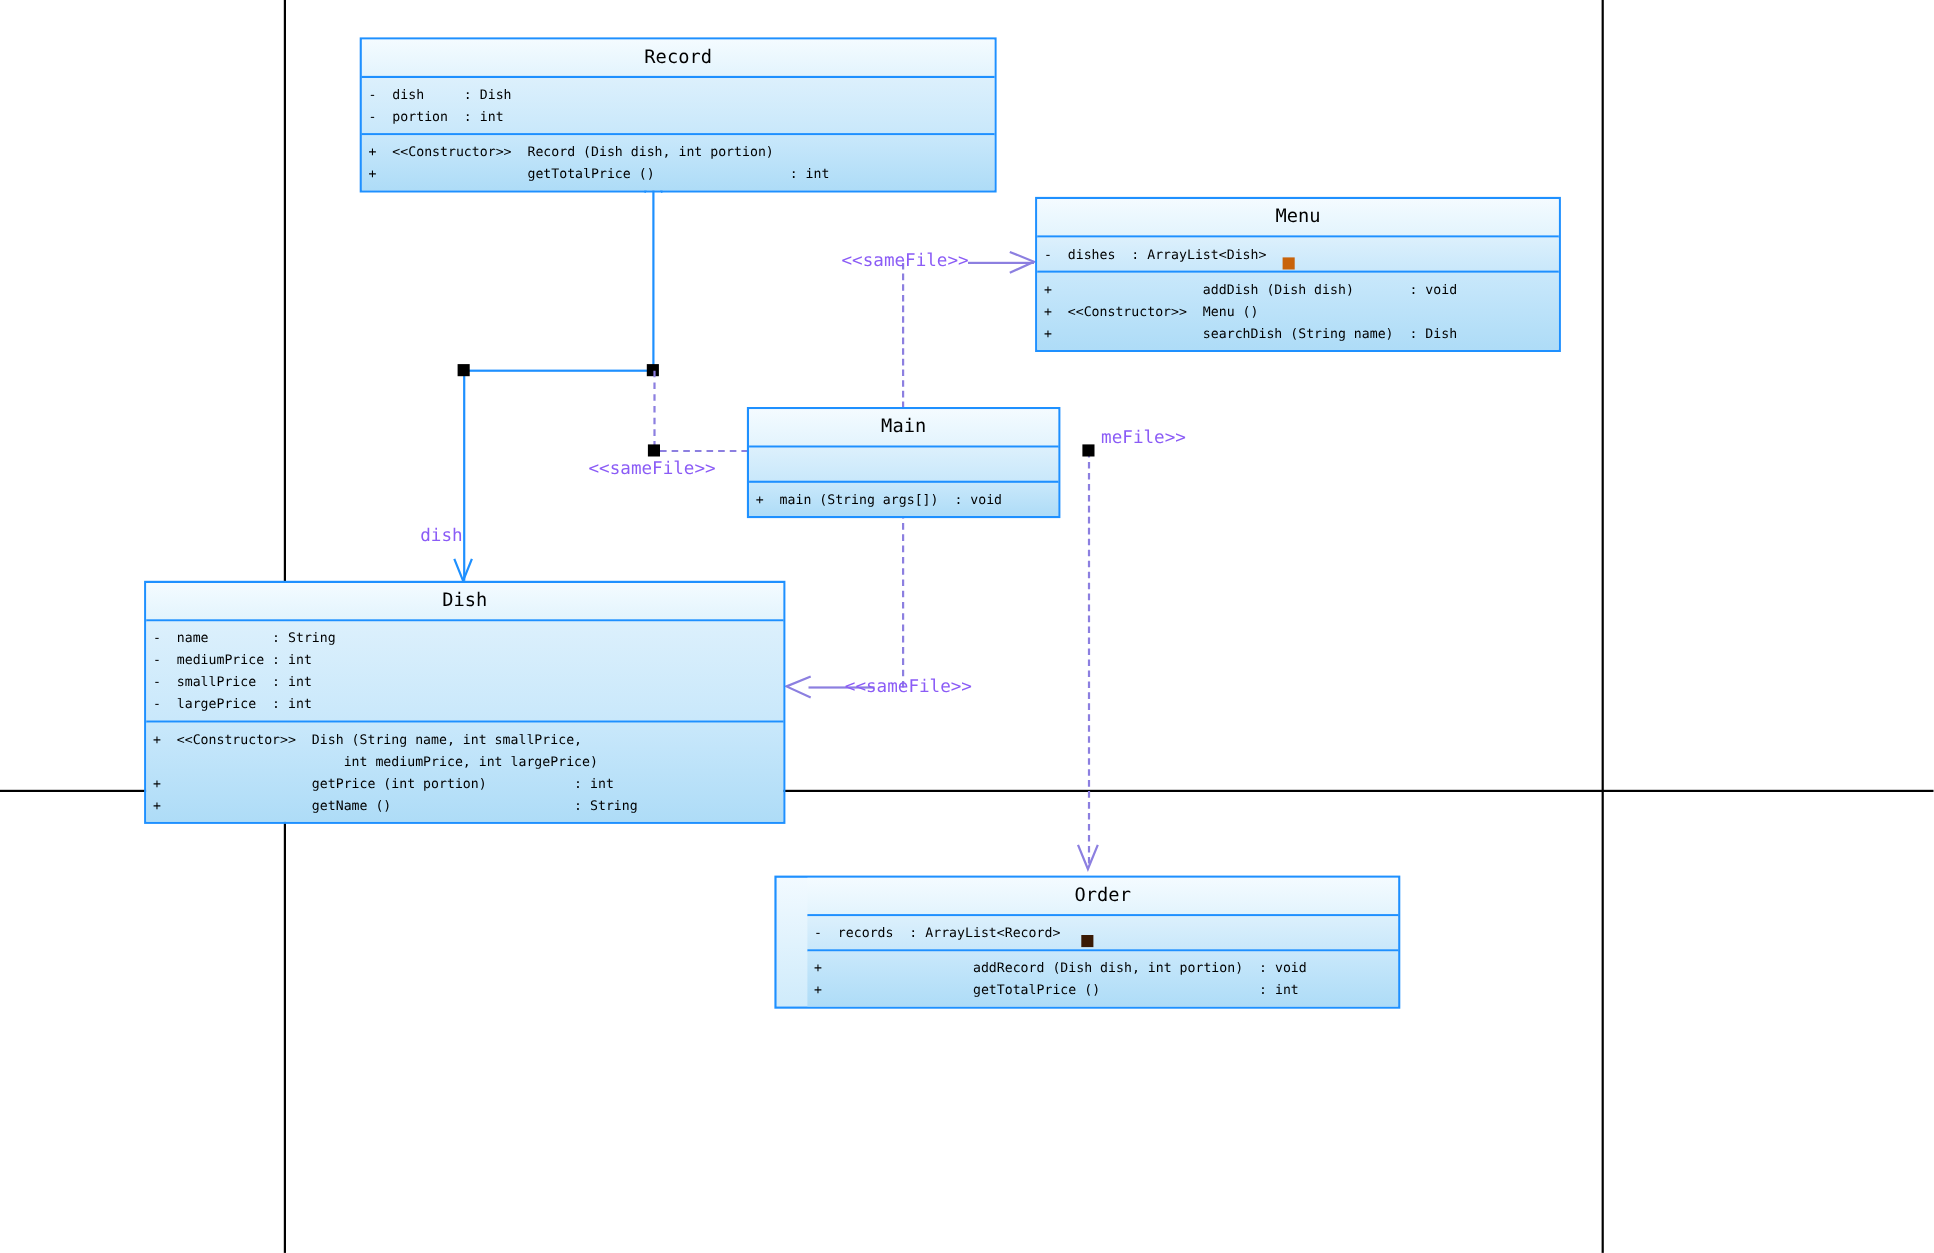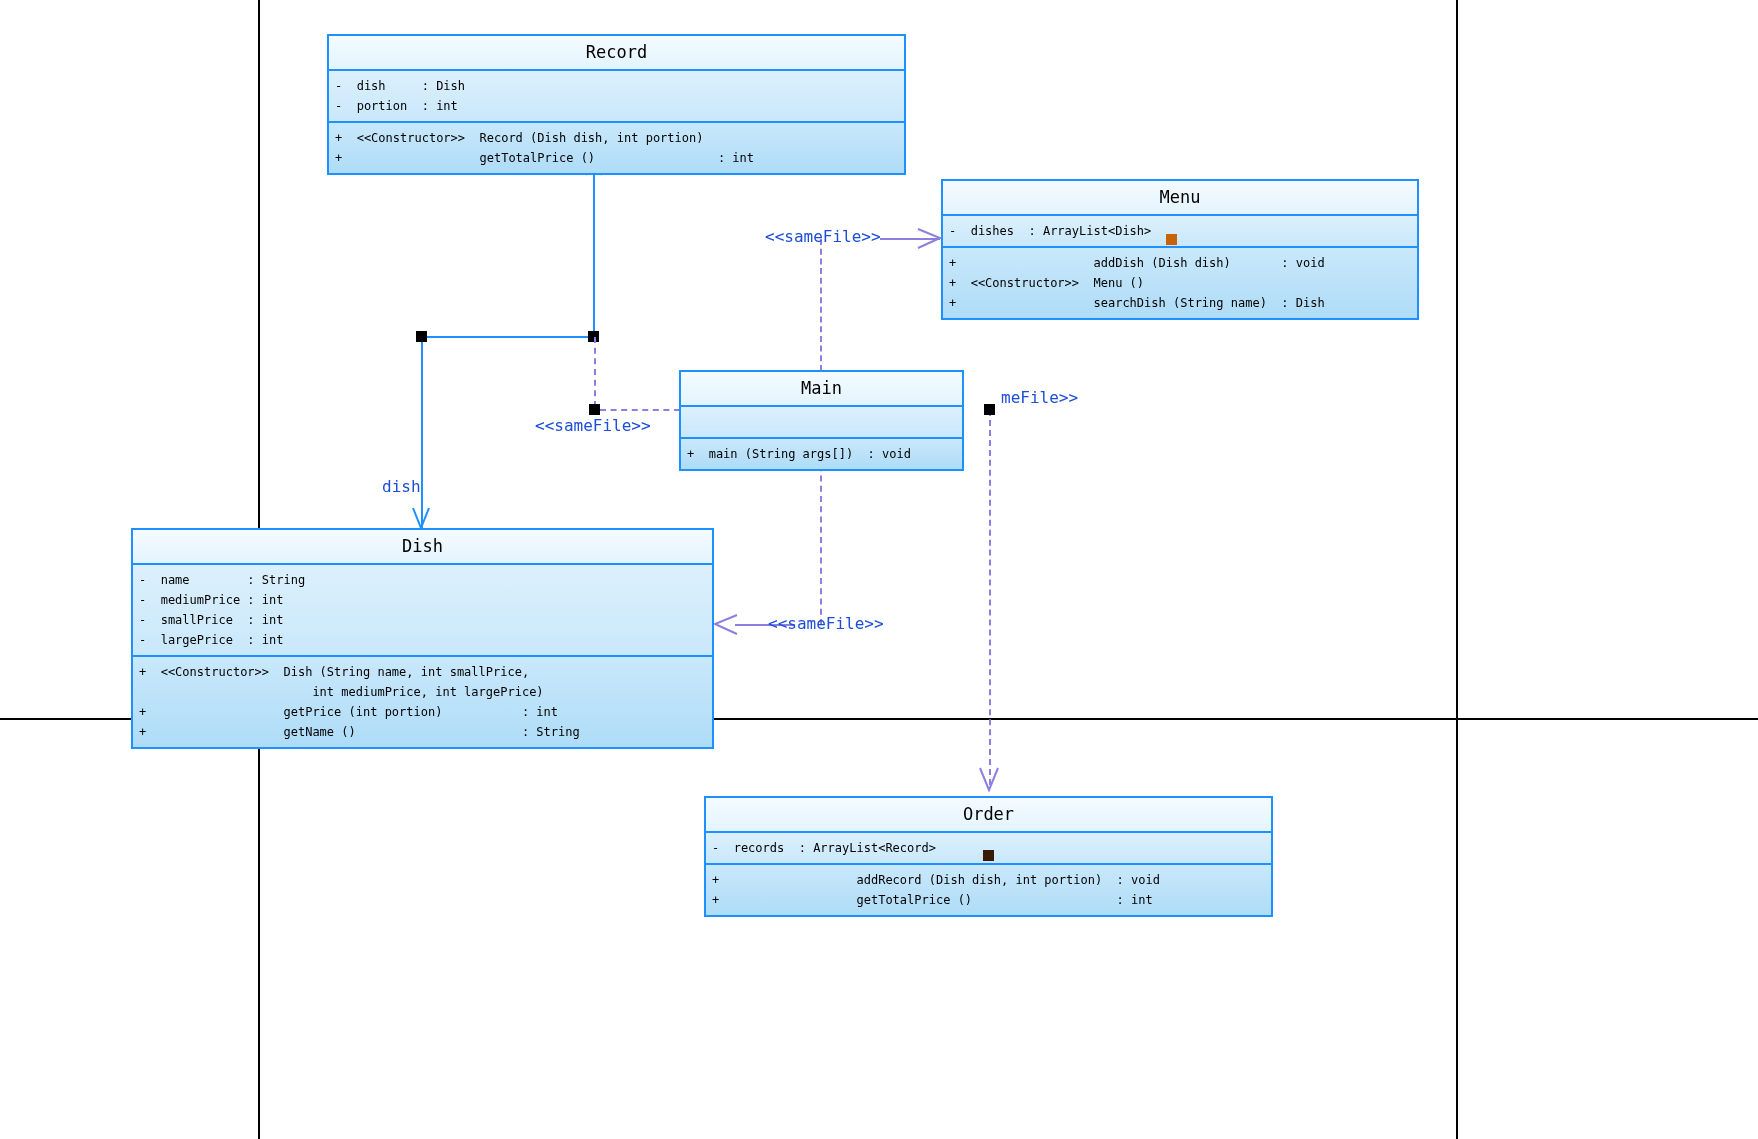--- a/index.html
+++ b/index.html
@@ -110,21 +110,21 @@
     position: absolute;
     width: 11px;
     height: 11px;
     background: #3A1A05;
   }
 
   .edge-label {
     position: absolute;
     font-size: 16px;
     line-height: 18px;
-    color: #1d4ed8;
+    color: #8b5cf6;
     white-space: pre;
     font-family: "DejaVu Sans Mono", "Liberation Mono", monospace;
   }
 
   svg.arrowlayer {
     position: absolute;
     left: 0;
     top: 0;
     width: 1758px;
     height: 1139px;
@@ -224,21 +224,21 @@
       <span class="uml-row">-  largePrice  : int</span>
     </div>
     <div class="uml-ops">
       <span class="uml-row">+  &lt;&lt;Constructor&gt;&gt;  Dish (String name, int smallPrice,</span>
       <span class="uml-row">                        int mediumPrice, int largePrice)</span>
       <span class="uml-row">+                   getPrice (int portion)           : int</span>
       <span class="uml-row">+                   getName ()                       : String</span>
     </div>
   </div>
 
-  <div class="uml-class" style="left:704px; top:796px; width:569px;">
+  <div class="uml-class" style="left:704px; top:796px; width:569px;padding-left:28px;">
     <div class="uml-name">Order</div>
     <div class="uml-attrs">
       <span class="uml-row">-  records  : ArrayList&lt;Record&gt;</span>
     </div>
     <div class="uml-ops">
       <span class="uml-row">+                   addRecord (Dish dish, int portion)  : void</span>
       <span class="uml-row">+                   getTotalPrice ()                    : int</span>
     </div>
   </div>
   <div class="sq-dark" style="left:983px; top:850px;"></div>

